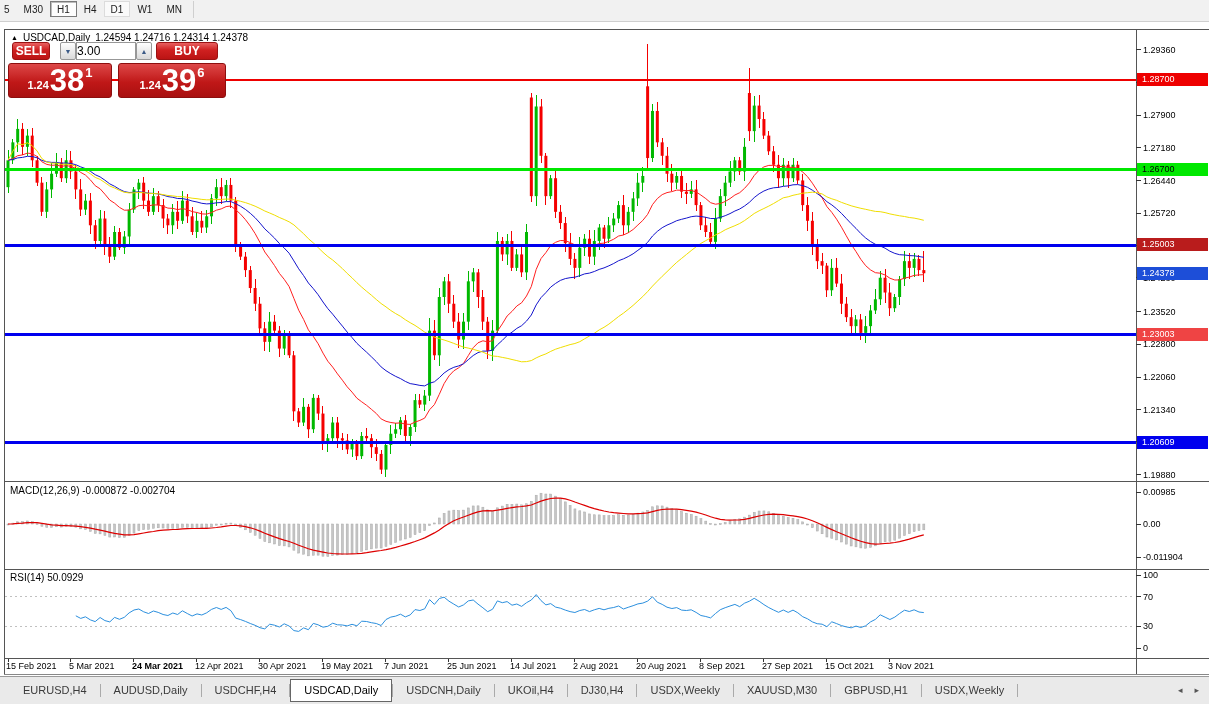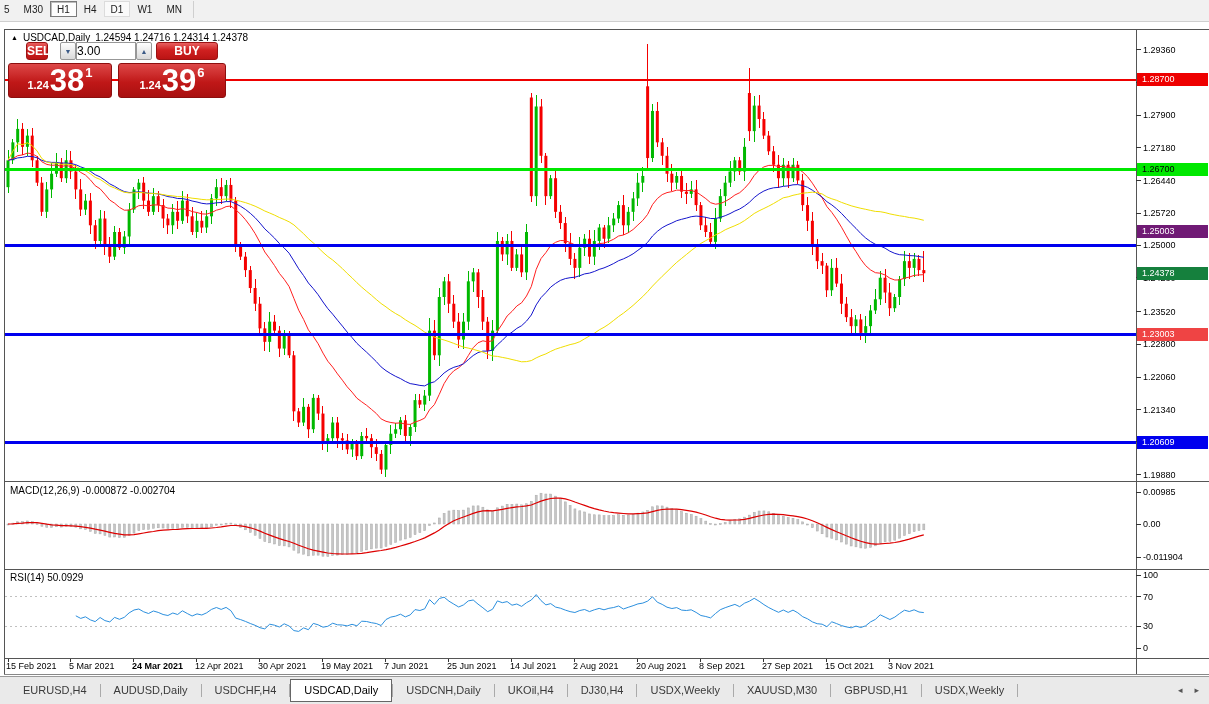--- a/index.html
+++ b/index.html
@@ -21,21 +21,21 @@
   
   .chart-header{position:absolute;left:11px;top:32px;z-index:5;display:flex;
                 align-items:center;gap:5px;font-size:10px;color:#000}
   .collapse{font-size:7px;line-height:10px}
 
   
   .trade-panel{position:absolute;left:8px;top:40px;width:220px;height:58px;z-index:6}
   .red-btn{position:absolute;border:1px solid #9c1212;border-radius:3px;color:#fff;
            background:linear-gradient(#e86060,#cf2020 45%,#bb1414);text-align:center;
            font-size:12px;font-weight:bold}
-  .sell-btn{left:18px;top:2px;width:22px;height:18px;line-height:17px}
+  .sell-btn{left:4px;top:2px;width:38px;height:18px;line-height:17px}
   .buy-btn{left:148px;top:2px;width:62px;height:18px;line-height:17px}
   .spin-btn{position:absolute;top:2px;width:16px;height:18px;background:linear-gradient(#fefefe,#d9d9d9);
             border:1px solid #979797;border-radius:2px;font-size:7px;color:#3b5a86;
             text-align:center;line-height:17px}
   .vol-down{left:52px}.vol-up{left:128px}
   .vol-field{position:absolute;left:68px;top:2px;width:60px;height:18px;border:1px solid #979797;
              font-size:12px;text-align:left;padding-right:8px;font-family:"Liberation Sans",sans-serif}
   .price-box{position:absolute;top:23px;height:35px;border:1px solid #8d0f0f;border-radius:3px;
              background:linear-gradient(#dd4848,#c01818 55%,#a91010);color:#fff;display:flex;
              align-items:flex-end;justify-content:center;padding-bottom:2px}
@@ -767,22 +767,22 @@
       <div class="ax" style="top: 211.451px;">1.25000</div>
       <div class="ax" style="top: 243.729px;">1.24280</div>
       <div class="ax" style="top: 277.799px;">1.23520</div>
       <div class="ax" style="top: 310.077px;">1.22800</div>
       <div class="ax" style="top: 343.25px;">1.22060</div>
       <div class="ax" style="top: 375.528px;">1.21340</div>
       <div class="ax" style="top: 407.805px;">1.20620</div>
       <div class="ax" style="top: 440.979px;">1.19880</div>
       <div class="badge" style="top: 44.0816px; background: rgb(238, 0, 0); color: rgb(255, 255, 255);">1.28700</div>
       <div class="badge" style="top: 133.741px; background: rgb(0, 232, 0); color: rgb(0, 0, 0);">1.26700</div>
-      <div class="badge" style="top: 196px; background: #701a75; color: rgb(255, 255, 255);">1.25003</div>
-      <div class="badge" style="top: 237.835px; background: #15803d; color: rgb(255, 255, 255);">1.24378</div>
+      <div class="badge" style="top: 209px; background: #b91c1c; color: rgb(255, 255, 255);">1.25003</div>
+      <div class="badge" style="top: 237.835px; background: #1d4ed8; color: rgb(255, 255, 255);">1.24378</div>
       <div class="badge" style="top: 299.476px; background: #ef4444; color: rgb(255, 255, 255);">1.23003</div>
       <div class="badge" style="top: 406.798px; background: rgb(0, 0, 238); color: rgb(255, 255, 255);">1.20609</div>
       <div class="ax" style="top: 458.281px;">0.00985</div>
       <div class="ax" style="top: 490.008px;">0.00</div>
       <div class="ax" style="top: 523.283px;">-0.011904</div>
       <div class="ax" style="top: 541.015px;">100</div>
       <div class="ax" style="top: 562.917px;">70</div>
       <div class="ax" style="top: 592.119px;">30</div>
       <div class="ax" style="top: 614.02px;">0</div>
     </div>

